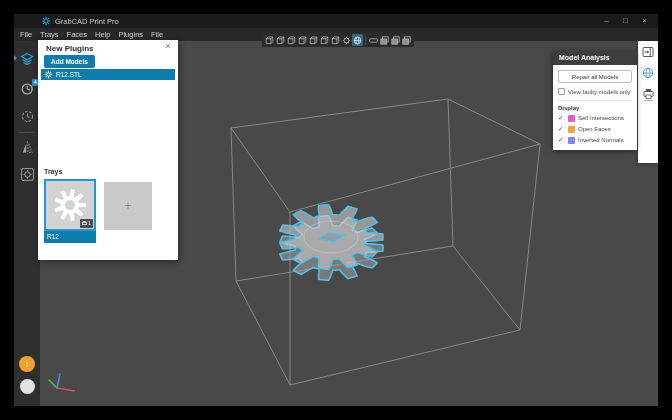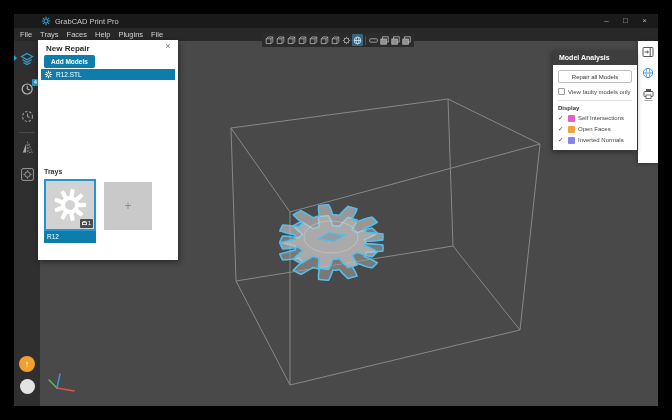--- a/index.html
+++ b/index.html
@@ -242,21 +242,21 @@
       </div>
       <div class="tb-cell">
         <svg width="9" height="9" viewBox="0 0 9 9">
           <rect x="2.6" y="0.8" width="5.6" height="5.2" fill="none" stroke="#b6b6b6" stroke-width="0.8"></rect>
           <rect x="0.8" y="3" width="5.6" height="5.2" fill="#8f8f8f" stroke="#b6b6b6" stroke-width="0.8"></rect>
         </svg>
       </div>
     </div>
 
   <div class="project-panel">
-    <div class="pp-title">New Repair</div>
+    <div class="pp-title">New Plugins</div>
     <div class="pp-close">×</div>
     <button class="pp-add">Add Models</button>
     <div class="pp-item">
       <svg width="9" height="9" viewBox="0 0 9 9">
           <path id="item-gear-path" fill="#fff" fill-rule="evenodd" d="M8.2,4.5L8.2,4.6L8.2,4.7L8.2,4.9L8.2,5.0L7.6,5.0L7.1,5.0L6.5,5.0L5.9,4.9L5.9,4.9L5.9,5.0L5.9,5.0L5.9,5.1L5.9,5.1L5.8,5.2L5.8,5.2L5.8,5.3L6.2,5.6L6.7,5.9L7.1,6.3L7.4,6.8L7.4,6.8L7.3,6.9L7.2,7.0L7.1,7.1L7.0,7.2L6.9,7.3L6.8,7.4L6.8,7.4L6.3,7.1L5.9,6.7L5.6,6.2L5.3,5.8L5.2,5.8L5.2,5.8L5.1,5.9L5.1,5.9L5.0,5.9L5.0,5.9L4.9,5.9L4.9,5.9L5.0,6.5L5.0,7.1L5.0,7.6L5.0,8.2L4.9,8.2L4.7,8.2L4.6,8.2L4.5,8.2L4.4,8.2L4.3,8.2L4.1,8.2L4.0,8.2L4.0,7.6L4.0,7.1L4.0,6.5L4.1,5.9L4.1,5.9L4.0,5.9L4.0,5.9L3.9,5.9L3.9,5.9L3.8,5.8L3.8,5.8L3.8,5.8L3.4,6.2L3.1,6.7L2.7,7.1L2.2,7.4L2.2,7.4L2.1,7.3L2.0,7.2L1.9,7.1L1.8,7.0L1.7,6.9L1.6,6.8L1.6,6.8L1.9,6.3L2.3,5.9L2.8,5.6L3.2,5.3L3.2,5.2L3.2,5.2L3.1,5.1L3.1,5.1L3.1,5.0L3.1,5.0L3.1,4.9L3.1,4.9L2.5,5.0L1.9,5.0L1.4,5.0L0.8,5.0L0.8,4.9L0.8,4.7L0.8,4.6L0.8,4.5L0.8,4.4L0.8,4.3L0.8,4.1L0.8,4.0L1.4,4.0L1.9,4.0L2.5,4.0L3.1,4.1L3.1,4.1L3.1,4.0L3.1,4.0L3.1,3.9L3.1,3.9L3.2,3.8L3.2,3.8L3.2,3.7L2.8,3.4L2.3,3.1L1.9,2.7L1.6,2.2L1.6,2.2L1.7,2.1L1.8,2.0L1.9,1.9L2.0,1.8L2.1,1.7L2.2,1.6L2.2,1.6L2.7,1.9L3.1,2.3L3.4,2.8L3.7,3.2L3.8,3.2L3.8,3.2L3.9,3.1L3.9,3.1L4.0,3.1L4.0,3.1L4.1,3.1L4.1,3.1L4.0,2.5L4.0,1.9L4.0,1.4L4.0,0.8L4.1,0.8L4.3,0.8L4.4,0.8L4.5,0.8L4.6,0.8L4.7,0.8L4.9,0.8L5.0,0.8L5.0,1.4L5.0,1.9L5.0,2.5L4.9,3.1L4.9,3.1L5.0,3.1L5.0,3.1L5.1,3.1L5.1,3.1L5.2,3.2L5.2,3.2L5.3,3.2L5.6,2.8L5.9,2.3L6.3,1.9L6.8,1.6L6.8,1.6L6.9,1.7L7.0,1.8L7.1,1.9L7.2,2.0L7.3,2.1L7.4,2.2L7.4,2.2L7.1,2.7L6.7,3.1L6.2,3.4L5.8,3.7L5.8,3.8L5.8,3.8L5.9,3.9L5.9,3.9L5.9,4.0L5.9,4.0L5.9,4.1L5.9,4.1L6.5,4.0L7.1,4.0L7.6,4.0L8.2,4.0L8.2,4.1L8.2,4.3L8.2,4.4L8.2,4.5ZM5.7,4.5L5.7,4.8L5.5,5.1L5.3,5.3L5.1,5.5L4.8,5.7L4.5,5.7L4.2,5.7L3.9,5.5L3.7,5.3L3.5,5.1L3.3,4.8L3.3,4.5L3.3,4.2L3.5,3.9L3.7,3.7L3.9,3.5L4.2,3.3L4.5,3.3L4.8,3.3L5.1,3.5L5.3,3.7L5.5,3.9L5.7,4.2L5.7,4.5Z"></path>
         </svg>
       <span>R12.STL</span>
     </div>
     <div class="pp-trays-label">Trays</div>
     <div class="tray-thumb">

